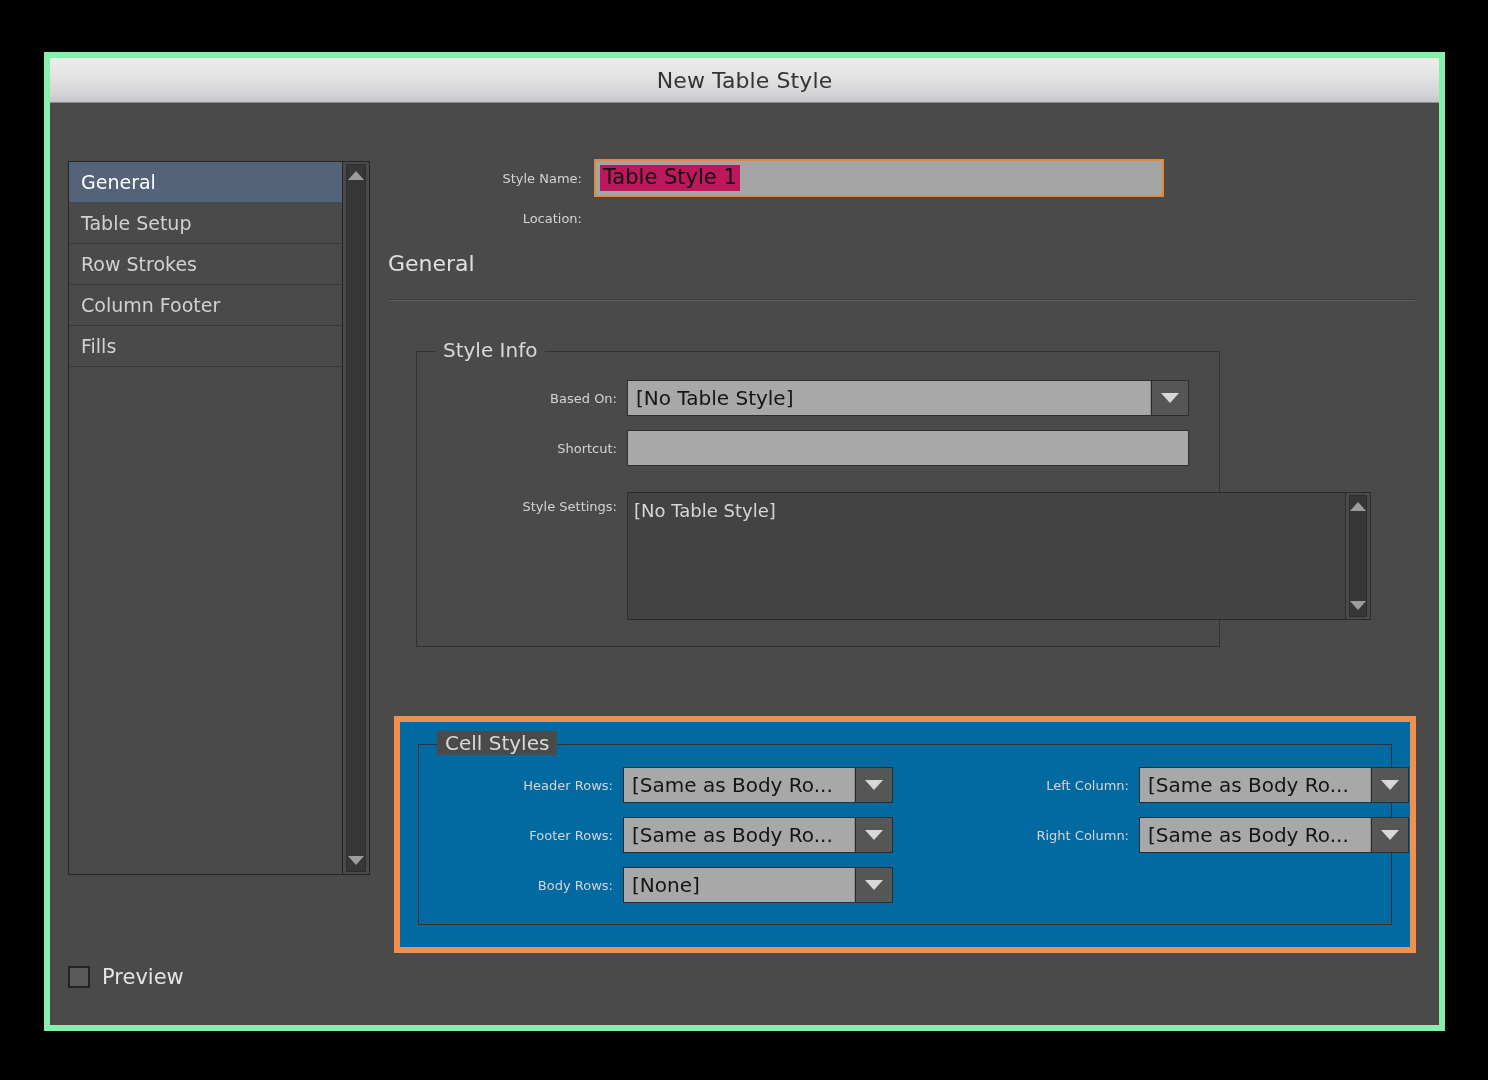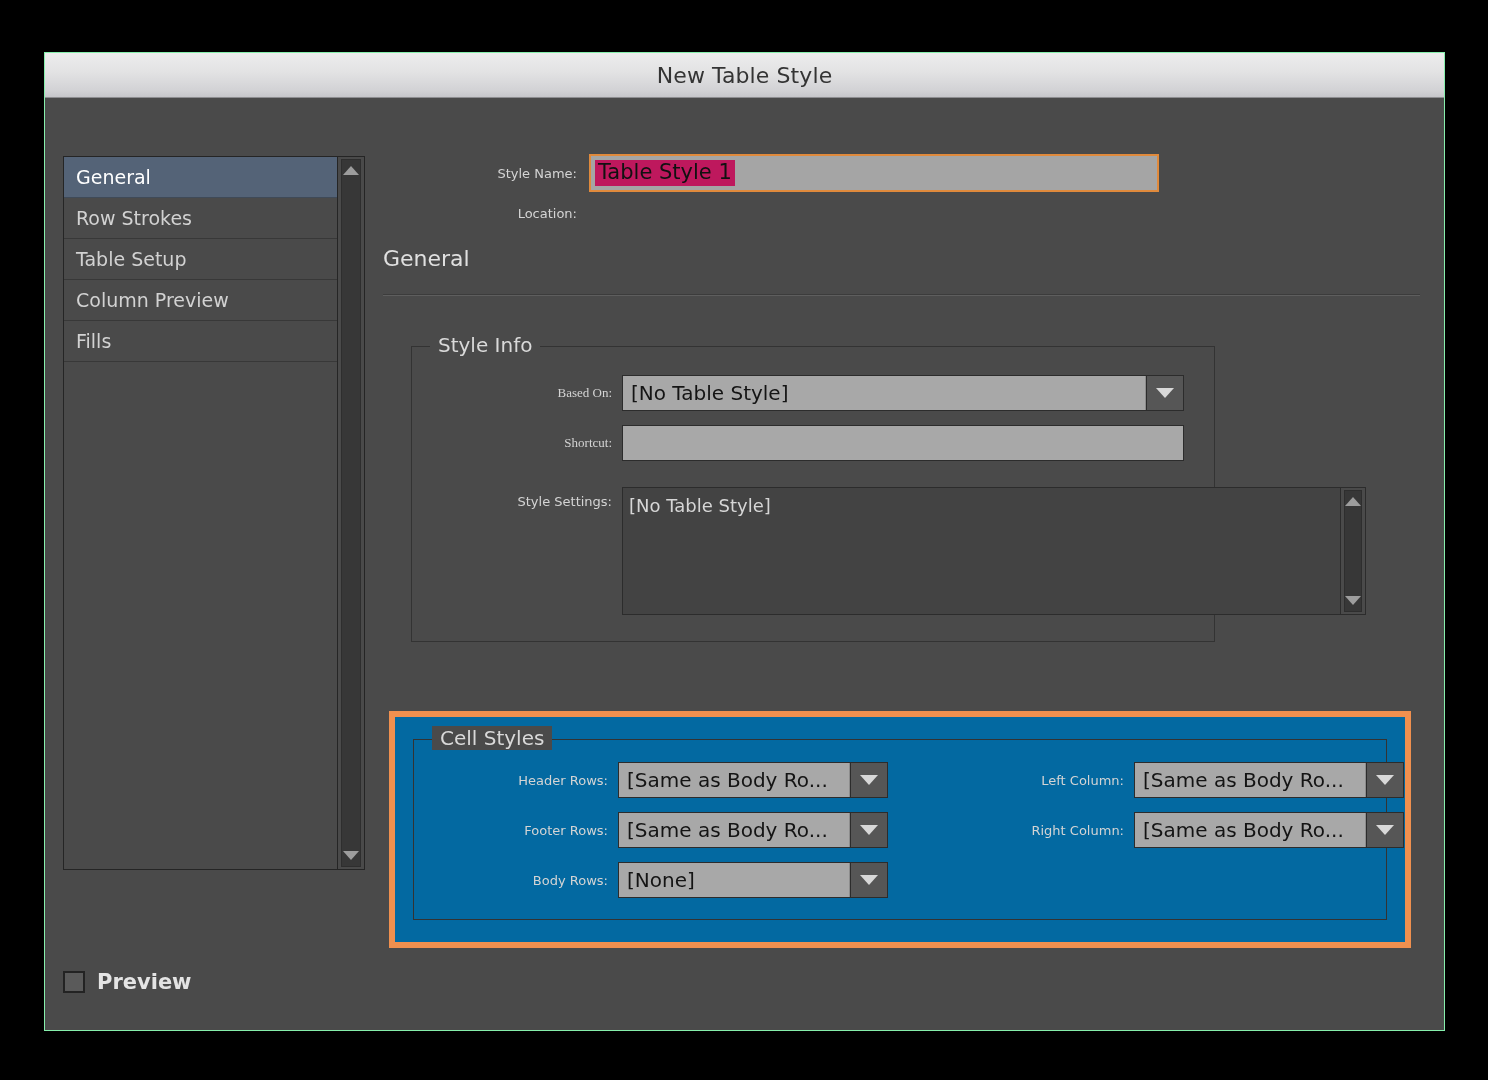--- a/index.html
+++ b/index.html
@@ -16,21 +16,21 @@
   }
 
   
   .dialog {
     position: absolute;
     left: 44px;
     top: 52px;
     width: 1401px;
     height: 979px;
     background: #4a4a4a;
-    border: 1px solid #86efac;
+    border: 6px solid #86efac;
     box-sizing: border-box;
     box-shadow: 0 2px 6px rgba(0,0,0,0.6);
   }
   .titlebar {
     height: 44px;
     background: linear-gradient(to bottom, #ededed 0%, #e2e2e3 45%, #d2d2d5 85%, #c6c6ca 100%);
     border-bottom: 1px solid #8d8d90;
     display: flex;
     align-items: center;
     justify-content: center;
@@ -235,21 +235,21 @@
 
   .textinput {
     height: 36px;
     background: #a8a8a8;
     border: 1px solid #2c2c2c;
     box-sizing: border-box;
   }
 
   
   .si-row { position: absolute; display: flex; align-items: center; }
-  .si-row .fld-label { width: 194px; margin-right: 10px; font-family: Liberation Serif, serif; }
+  .si-row .fld-label { width: 194px; margin-right: 10px; }
   #si-based-on { left: 6px; top: 28px; }
   #si-based-on .combo { width: 562px; }
   #si-shortcut { left: 6px; top: 78px; }
   #si-shortcut .textinput { width: 562px; }
 
   #si-settings { position: absolute; left: 6px; top: 140px; display: flex; align-items: flex-start; }
   #si-settings .fld-label { width: 194px; margin-right: 10px; line-height: 30px; }
   .settings-box {
     width: 744px;
     height: 128px;
@@ -290,21 +290,20 @@
     left: 0; right: 0;
     bottom: 12px;
     height: 60px;
   }
   .preview-wrap {
     position: absolute;
     left: 18px;
     top: 12px;
     display: flex;
     align-items: center;
-    font-weight: bold;
   }
   .checkbox {
     width: 22px; height: 22px;
     background: #5a5a5a;
     border: 2px solid #232323;
     box-sizing: border-box;
     margin-right: 12px;
   }
   .preview-label { font-size: 21px; color: #e4e4e4; }
 
@@ -337,27 +336,27 @@
   </div>
 
   <div class="dialog-body">
 
     <div class="sidebar">
       <div class="sidebar-list">
         <div class="sidebar-item selected">
           <span>General</span>
         </div>
         <div class="sidebar-item">
+          <span>Table Setup</span>
+        </div>
+        <div class="sidebar-item">
           <span>Row Strokes</span>
         </div>
         <div class="sidebar-item">
-          <span>Table Setup</span>
-        </div>
-        <div class="sidebar-item">
-          <span>Column Preview</span>
+          <span>Column Footer</span>
         </div>
         <div class="sidebar-item">
           <span>Fills</span>
         </div>
       </div>
       <div class="sidebar-scroll">
         <div class="sb-track"></div>
         <div class="sb-arrow up"></div>
         <div class="sb-arrow down"></div>
       </div>

